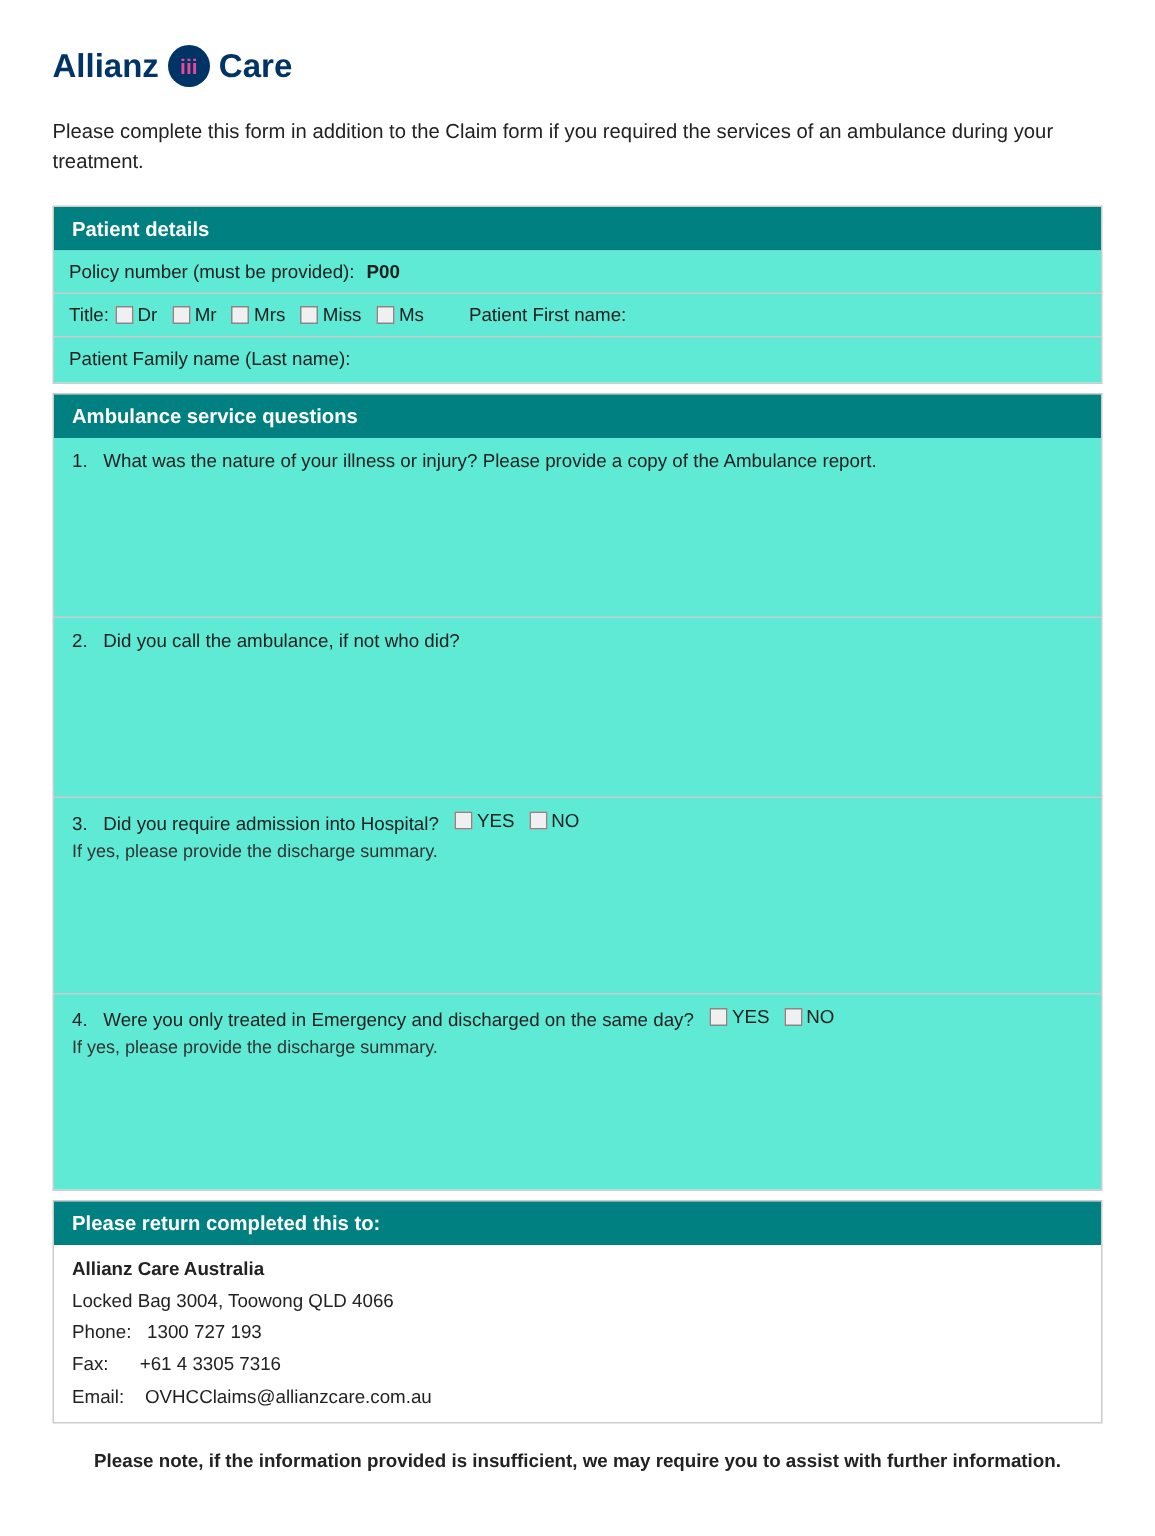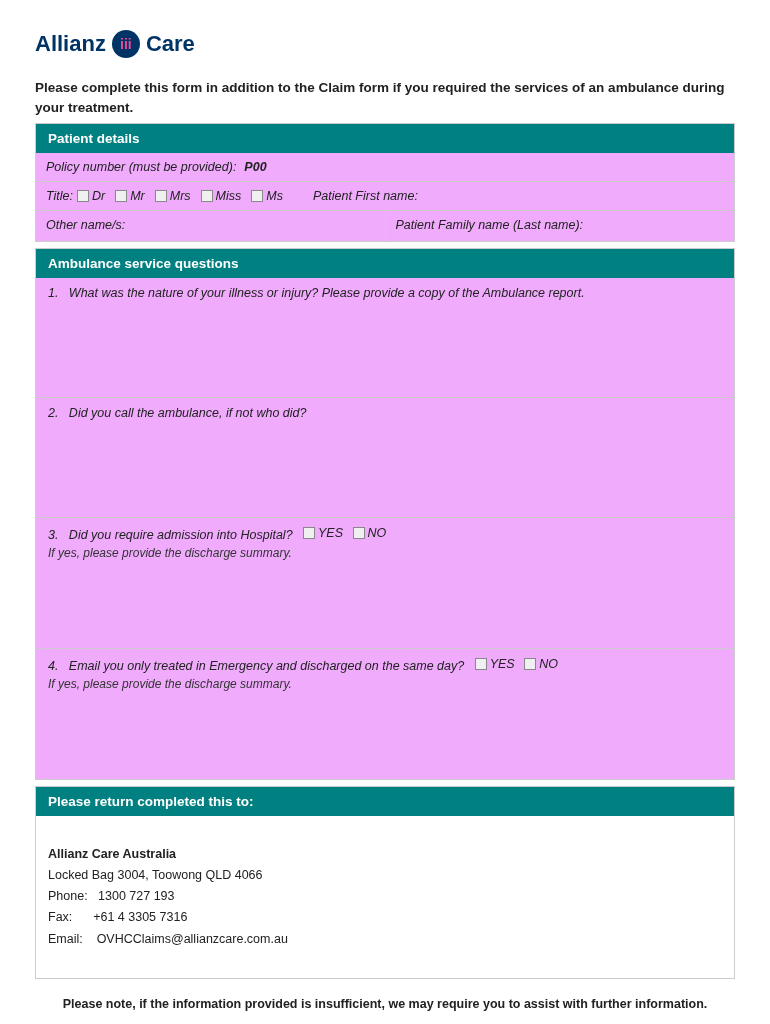--- a/index.html
+++ b/index.html
@@ -61,41 +61,40 @@
       display: flex;
       align-items: center;
       justify-content: center;
       color: #ec4899;
       font-size: 14px;
       font-weight: bold;
     }
 
     .intro-text {
       font-size: 13.5px;
-      font-weight: bold;
-      margin-bottom: 4px;
+      font-weight: normal;
+      margin-bottom: 18px;
       line-height: 1.5;
     }
 
     .section {
       border: 1px solid #ccc;
       margin-bottom: 6px;
     }
 
     .section-header {
       background: #008080;
       color: #fff;
       font-weight: bold;
       padding: 7px 12px;
       font-size: 13.5px;
     }
 
     .section-body {
-      background: #f0abfc;
-      font-style: italic;
+      background: #5eead4;
     }
 
     .table-row {
       display: flex;
       border-bottom: 1px solid #ccc;
     }
 
     .table-row:last-child {
       border-bottom: none;
     }
@@ -183,21 +182,21 @@
     .question-answer-area {
       min-height: 80px;
     }
 
     .return-section {
       border: 1px solid #ccc;
       margin-bottom: 18px;
     }
 
     .return-body {
-      padding: 28px 12px;
+      padding: 6px 12px;
       font-size: 12.5px;
       line-height: 1.7;
     }
 
     .return-body .company-name {
       font-weight: bold;
     }
 
     .footer-note {
       font-size: 12.5px;
@@ -249,23 +248,20 @@
       <span class="checkbox-item">
         <span class="checkbox"></span>
         <span>Ms</span>
       </span>
       <span class="right-cell">
         <span>Patient First name:</span>
       </span>
     </div>
 
     <div class="table-row">
-      <div class="table-cell">
-        <span>Other name/s:</span>
-      </div>
       <div class="table-cell">
         <span>Patient Family name (Last name):</span>
       </div>
     </div>
 
   </div>
 </div>
 
 <div class="section">
   <div class="section-header">Ambulance service questions</div>
@@ -301,21 +297,21 @@
           <span>NO</span>
         </span>
       </div>
       <div class="sub-text">If yes, please provide the discharge summary.</div>
       <div class="question-answer-area"></div>
     </div>
 
     <div class="question-row">
       <div class="question-text">
         <span>4.&nbsp;&nbsp;</span>
-        <span>Email you only treated in Emergency and discharged on the same day?</span>
+        <span>Were you only treated in Emergency and discharged on the same day?</span>
         &nbsp;
         <span class="checkbox-item">
           <span class="checkbox"></span>
           <span>YES</span>
         </span>
         <span class="checkbox-item">
           <span class="checkbox"></span>
           <span>NO</span>
         </span>
       </div>

